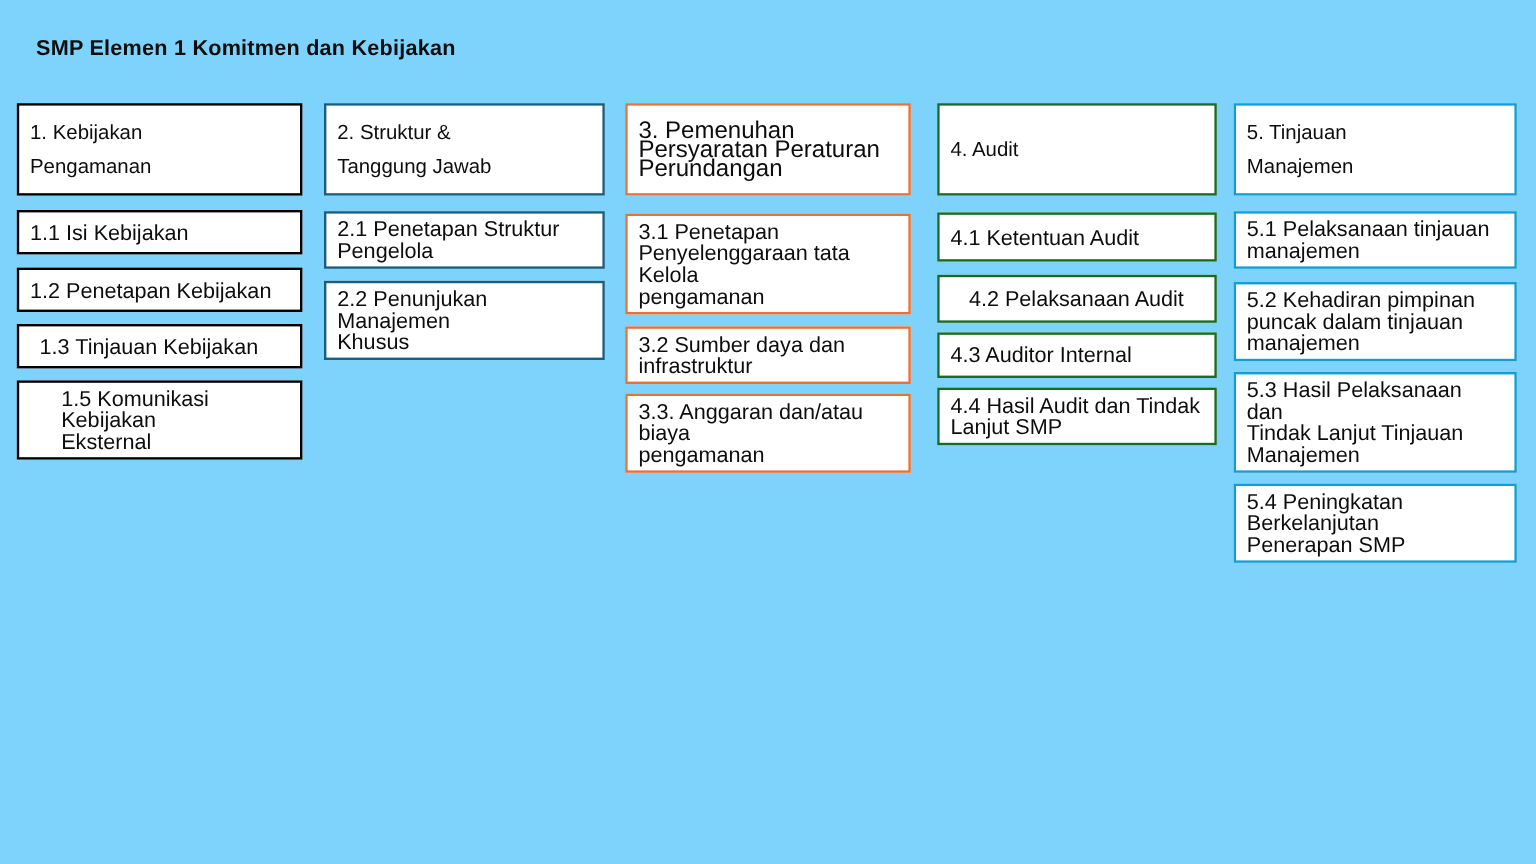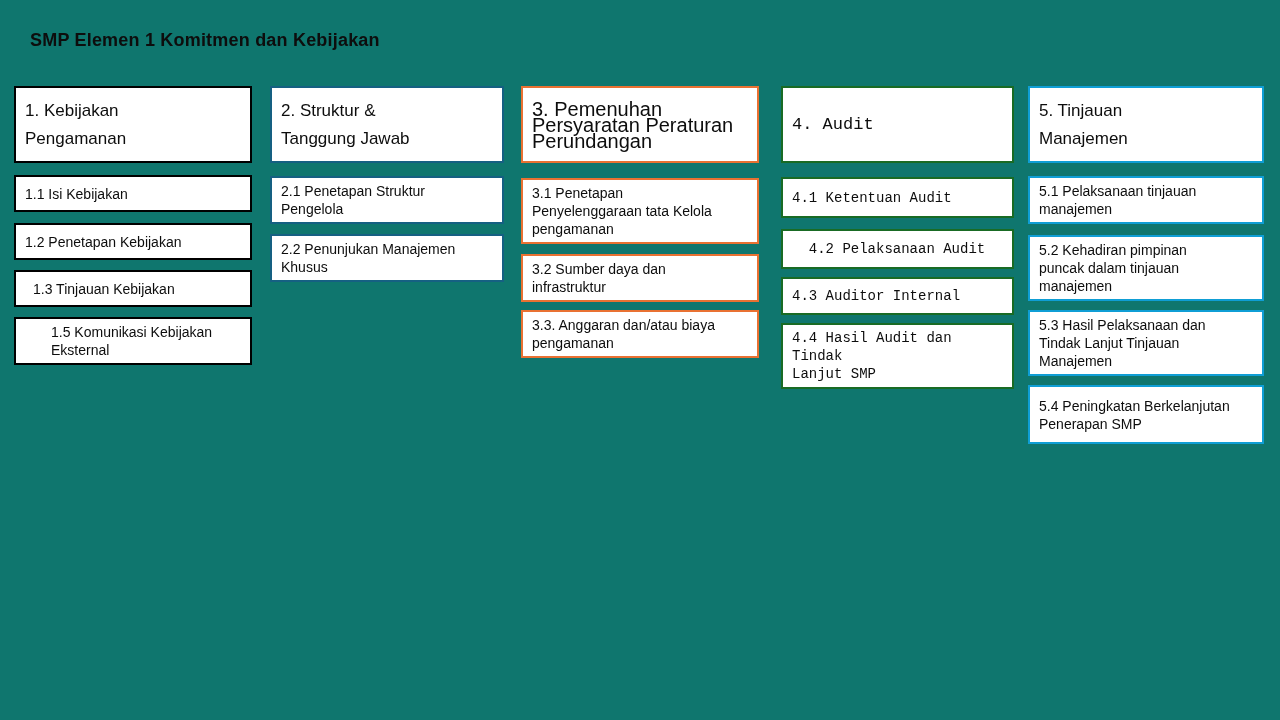--- a/index.html
+++ b/index.html
@@ -1,20 +1,20 @@
 <!DOCTYPE html>
 <html><head>
 <meta charset="utf-8">
 <style>
   html, body { margin: 0; padding: 0; background: #ffffff; }
   .canvas {
     position: relative;
     width: 1280px;
     height: 720px;
-    background: #0f766e;
+    background: #7dd3fc;
     font-family: "Liberation Sans", sans-serif;
     color: #0d0d0d;
     overflow: hidden;
   }
   .title {
     position: absolute;
     left: 30px;
     top: 30px;
     margin: 0;
     font-size: 18px;
@@ -41,21 +41,21 @@
   .header {
     height: 77px;
     font-size: 17px;
     line-height: 28px;
   }
   .header.small {
     font-size: 20px;
     line-height: 16px;
   }
   .item {
-    font-size: 14px;
+    font-size: 18px;
     line-height: 18px;
   }
 </style>
 </head>
 <body>
 
 <div class="canvas">
 
   <h1 class="title">SMP Elemen 1 Komitmen dan Kebijakan</h1>
 
@@ -108,21 +108,21 @@
     <div class="box item" style="margin-top: 10px; min-height: 42px; border-color: rgb(233, 113, 50);">
       <span>3.2 Sumber daya dan
 infrastruktur</span>
     </div>
     <div class="box item" style="margin-top: 8px; min-height: 42px; border-color: rgb(233, 113, 50);">
       <span>3.3. Anggaran dan/atau biaya
 pengamanan</span>
     </div>
   </div>
 
-  <div class="col" style="left:781px; width:233px;font-family:Liberation Mono, monospace;">
+  <div class="col" style="left:781px; width:233px;">
     <div class="box header" style="border-color: rgb(25, 107, 36);">
       <span>4. Audit</span>
     </div>
     <div class="box item" style="margin-top: 14px; min-height: 41px; border-color: rgb(25, 107, 36);">
       <span>4.1 Ketentuan Audit</span>
     </div>
     <div class="box item" style="margin-top: 11px; min-height: 40px; border-color: rgb(25, 107, 36); justify-content: center;">
       <span>4.2 Pelaksanaan Audit</span>
     </div>
     <div class="box item" style="margin-top: 8px; min-height: 38px; border-color: rgb(25, 107, 36);">

